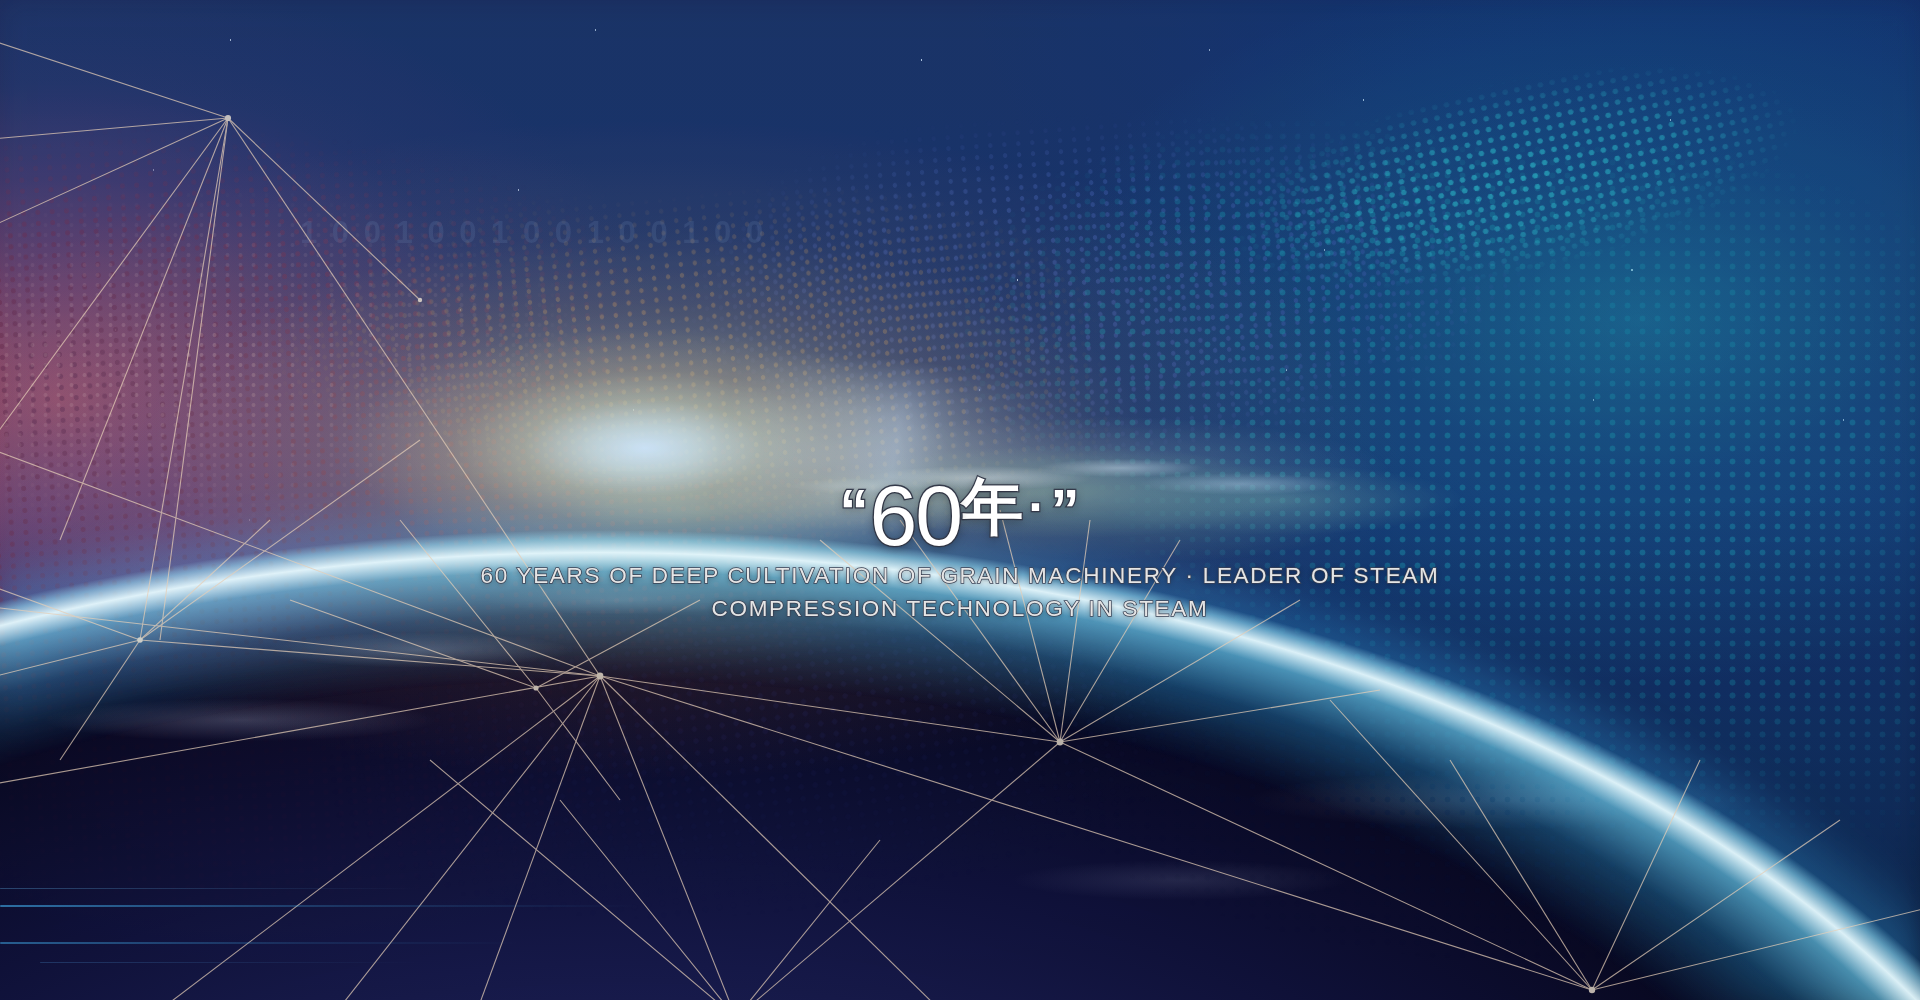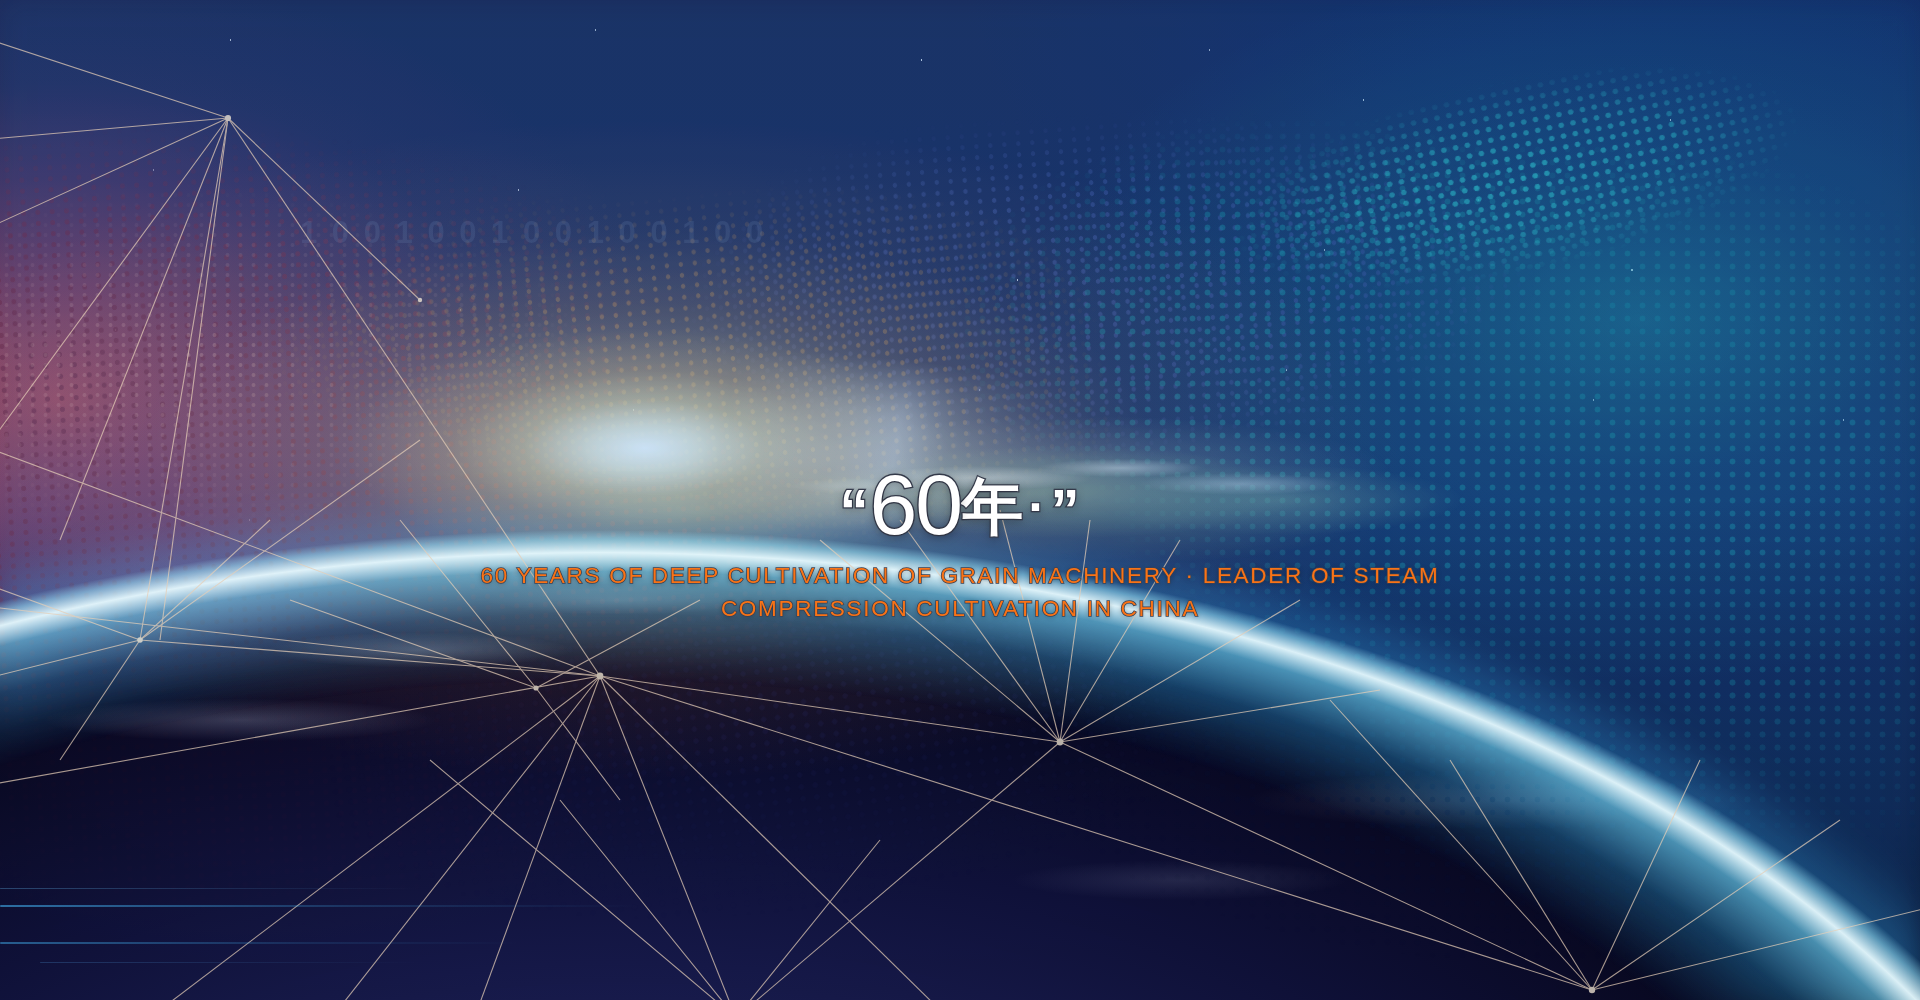--- a/index.html
+++ b/index.html
@@ -321,32 +321,32 @@
     text-shadow:
       0 0 2px rgba(40,46,62,0.9),
       0 2px 10px rgba(0,0,0,0.35);
     display:flex; justify-content:center; align-items:baseline;
   }
   #main-title .q { font-size:58px; position:relative; top:2px; }
   #main-title .cn { font-size:62px; }
   #main-title .num {
     font-size:86px; font-weight:400;
     letter-spacing:-2px;
-    position:relative; top:6px;
+    position:relative; top:17px;
     -webkit-text-stroke:2.6px #3d4354;
   }
   #main-title .dot { font-size:52px; padding:0 4px; position:relative; top:-4px; }
 
   #sub-line {
     margin-top:18px;
     font-family:"Liberation Sans", sans-serif;
     font-weight:400;
     font-size:22.5px;
     letter-spacing:1.7px;
-    color:#f97316;
+    color:#e5e5e5;
     line-height:33px;
     -webkit-text-stroke:1.5px #41485c;
     paint-order: stroke fill;
     text-shadow: 0 1px 5px rgba(0,0,0,0.4);
   }
   #sub-line div { white-space:nowrap; }
 </style>
 </head>
 <body>
 
@@ -465,17 +465,17 @@
   <div id="text-block">
     <div id="main-title">
       <span class="q">“</span>
       <span class="num">60</span>
       <span class="cn">年</span>
       <span class="dot">·</span>
       <span class="q">”</span>
     </div>
     <div id="sub-line">
       <div>60 YEARS OF DEEP CULTIVATION OF GRAIN MACHINERY · LEADER OF STEAM</div>
-      <div>COMPRESSION CULTIVATION IN CHINA</div>
+      <div>COMPRESSION TECHNOLOGY IN STEAM</div>
     </div>
   </div>
 
 </div>
 
 </body></html>

